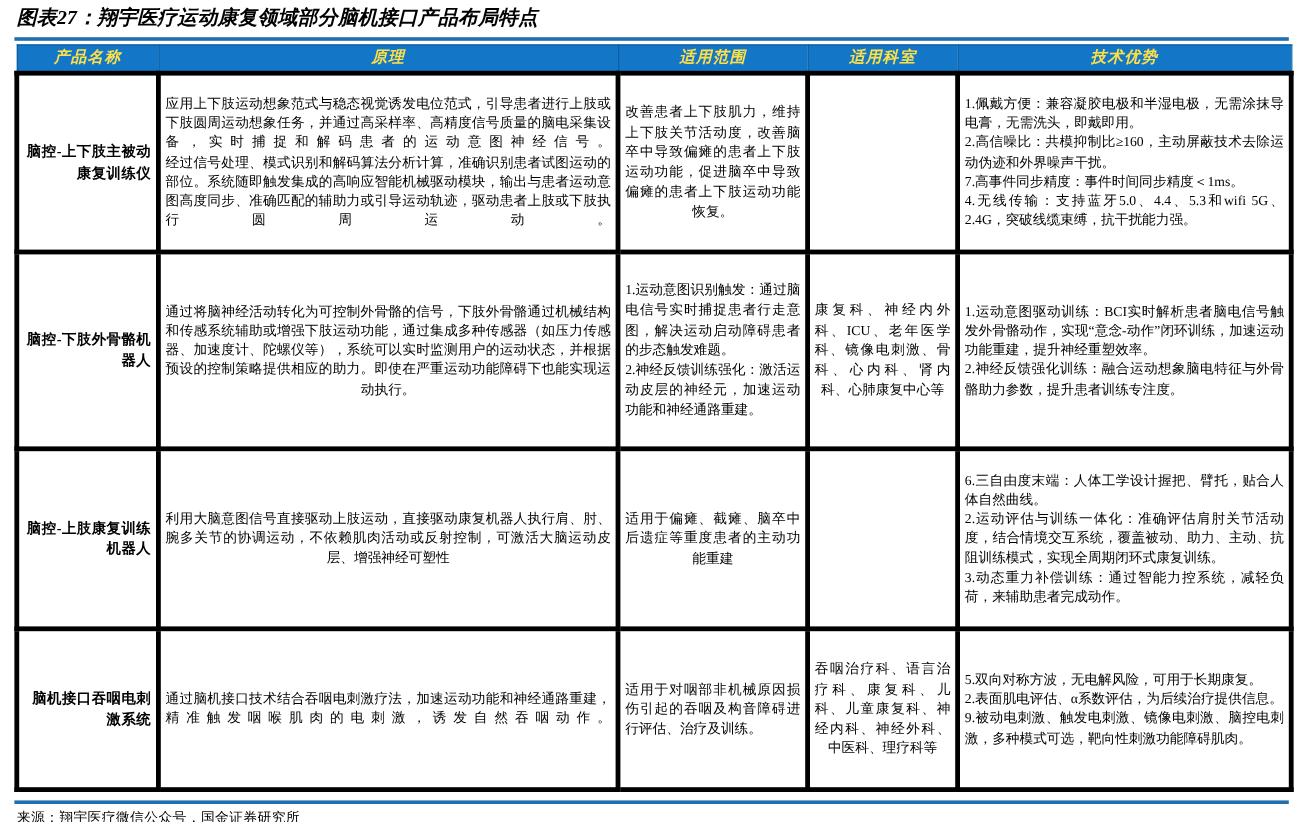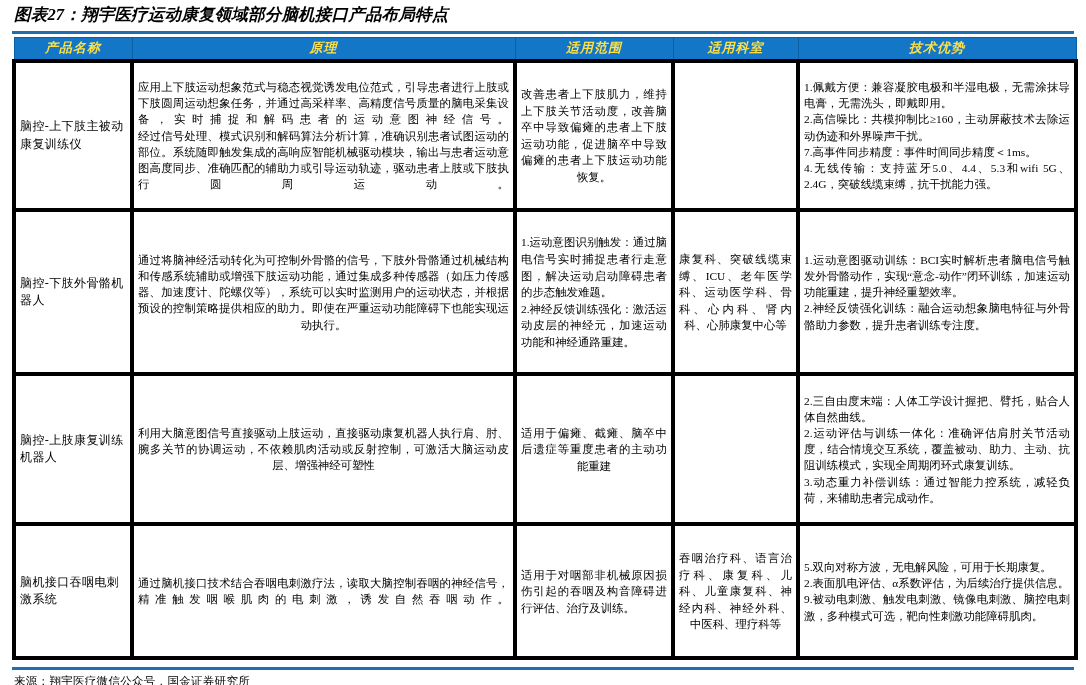--- a/index.html
+++ b/index.html
@@ -61,22 +61,22 @@
     letter-spacing: 1px;
   }
   
   .c-name  { width: 118px; }
   .c-prin  { width: 383px; }
   .c-scope { width: 158px; }
   .c-dept  { width: 125px; }
   .c-adv   { width: 278px; }
 
   td.name-cell {
-    text-align: left;
-    font-weight: normal;
+    text-align: right;
+    font-weight: bold;
     font-size: 12px;
     line-height: 1.45;
     letter-spacing: 0.4px;
   }
   td.prin-cell {
     text-align: justify;
     text-align-last: justify;
     line-height: 1.42;
     padding: 3px 6px;
     font-size: 11.4px;
@@ -173,45 +173,45 @@
 
       <tr class="r2">
         <td class="name-cell">脑控-下肢外骨骼机器人</td>
         <td class="prin-cell center-block">
           <span class="blk">通过将脑神经活动转化为可控制外骨骼的信号，下肢外骨骼通过机械结构和传感系统辅助或增强下肢运动功能，通过集成多种传感器（如压力传感器、加速度计、陀螺仪等），系统可以实时监测用户的运动状态，并根据预设的控制策略提供相应的助力。即使在严重运动功能障碍下也能实现运动执行。</span>
         </td>
         <td class="scope-cell" style="text-align-last:left;">
           <span class="blk">1.运动意图识别触发：通过脑电信号实时捕捉患者行走意图，解决运动启动障碍患者的步态触发难题。</span>
           <span class="blk">2.神经反馈训练强化：激活运动皮层的神经元，加速运动功能和神经通路重建。</span>
         </td>
-        <td class="dept-cell">康复科、突破线缆束缚、ICU、老年医学科、运动医学科、骨科、心内科、肾内科、心肺康复中心等</td>
+        <td class="dept-cell">康复科、神经内外科、ICU、老年医学科、镜像电刺激、骨科、心内科、肾内科、心肺康复中心等</td>
         <td class="adv-cell">
           <span class="blk">1.运动意图驱动训练：BCI实时解析患者脑电信号触发外骨骼动作，实现“意念-动作”闭环训练，加速运动功能重建，提升神经重塑效率。</span>
           <span class="blk">2.神经反馈强化训练：融合运动想象脑电特征与外骨骼助力参数，提升患者训练专注度。</span>
         </td>
       </tr>
 
       <tr class="r3">
         <td class="name-cell">脑控-上肢康复训练机器人</td>
         <td class="prin-cell center-block">
           <span class="blk">利用大脑意图信号直接驱动上肢运动，直接驱动康复机器人执行肩、肘、腕多关节的协调运动，不依赖肌肉活动或反射控制，可激活大脑运动皮层、增强神经可塑性</span>
         </td>
         <td class="scope-cell">适用于偏瘫、截瘫、脑卒中后遗症等重度患者的主动功能重建</td>
         <td class="dept-cell"></td>
         <td class="adv-cell">
-          <span class="blk">2.三自由度末端：人体工学设计握把、臂托，贴合人体自然曲线。</span>
+          <span class="blk">6.三自由度末端：人体工学设计握把、臂托，贴合人体自然曲线。</span>
           <span class="blk">2.运动评估与训练一体化：准确评估肩肘关节活动度，结合情境交互系统，覆盖被动、助力、主动、抗阻训练模式，实现全周期闭环式康复训练。</span>
           <span class="blk">3.动态重力补偿训练：通过智能力控系统，减轻负荷，来辅助患者完成动作。</span>
         </td>
       </tr>
 
       <tr class="r4">
         <td class="name-cell">脑机接口吞咽电刺激系统</td>
         <td class="prin-cell">
-          <span class="blk">通过脑机接口技术结合吞咽电刺激疗法，读取大脑控制吞咽的神经信号，精准触发咽喉肌肉的电刺激，诱发自然吞咽动作。</span>
+          <span class="blk">通过脑机接口技术结合吞咽电刺激疗法，加速运动功能和神经通路重建，精准触发咽喉肌肉的电刺激，诱发自然吞咽动作。</span>
         </td>
         <td class="scope-cell" style="text-align-last:left;">适用于对咽部非机械原因损伤引起的吞咽及构音障碍进行评估、治疗及训练。</td>
         <td class="dept-cell">吞咽治疗科、语言治疗科、康复科、儿科、儿童康复科、神经内科、神经外科、中医科、理疗科等</td>
         <td class="adv-cell">
           <span class="blk">5.双向对称方波，无电解风险，可用于长期康复。</span>
           <span class="blk">2.表面肌电评估、α系数评估，为后续治疗提供信息。</span>
           <span class="blk">9.被动电刺激、触发电刺激、镜像电刺激、脑控电刺激，多种模式可选，靶向性刺激功能障碍肌肉。</span>
         </td>
       </tr>
 

